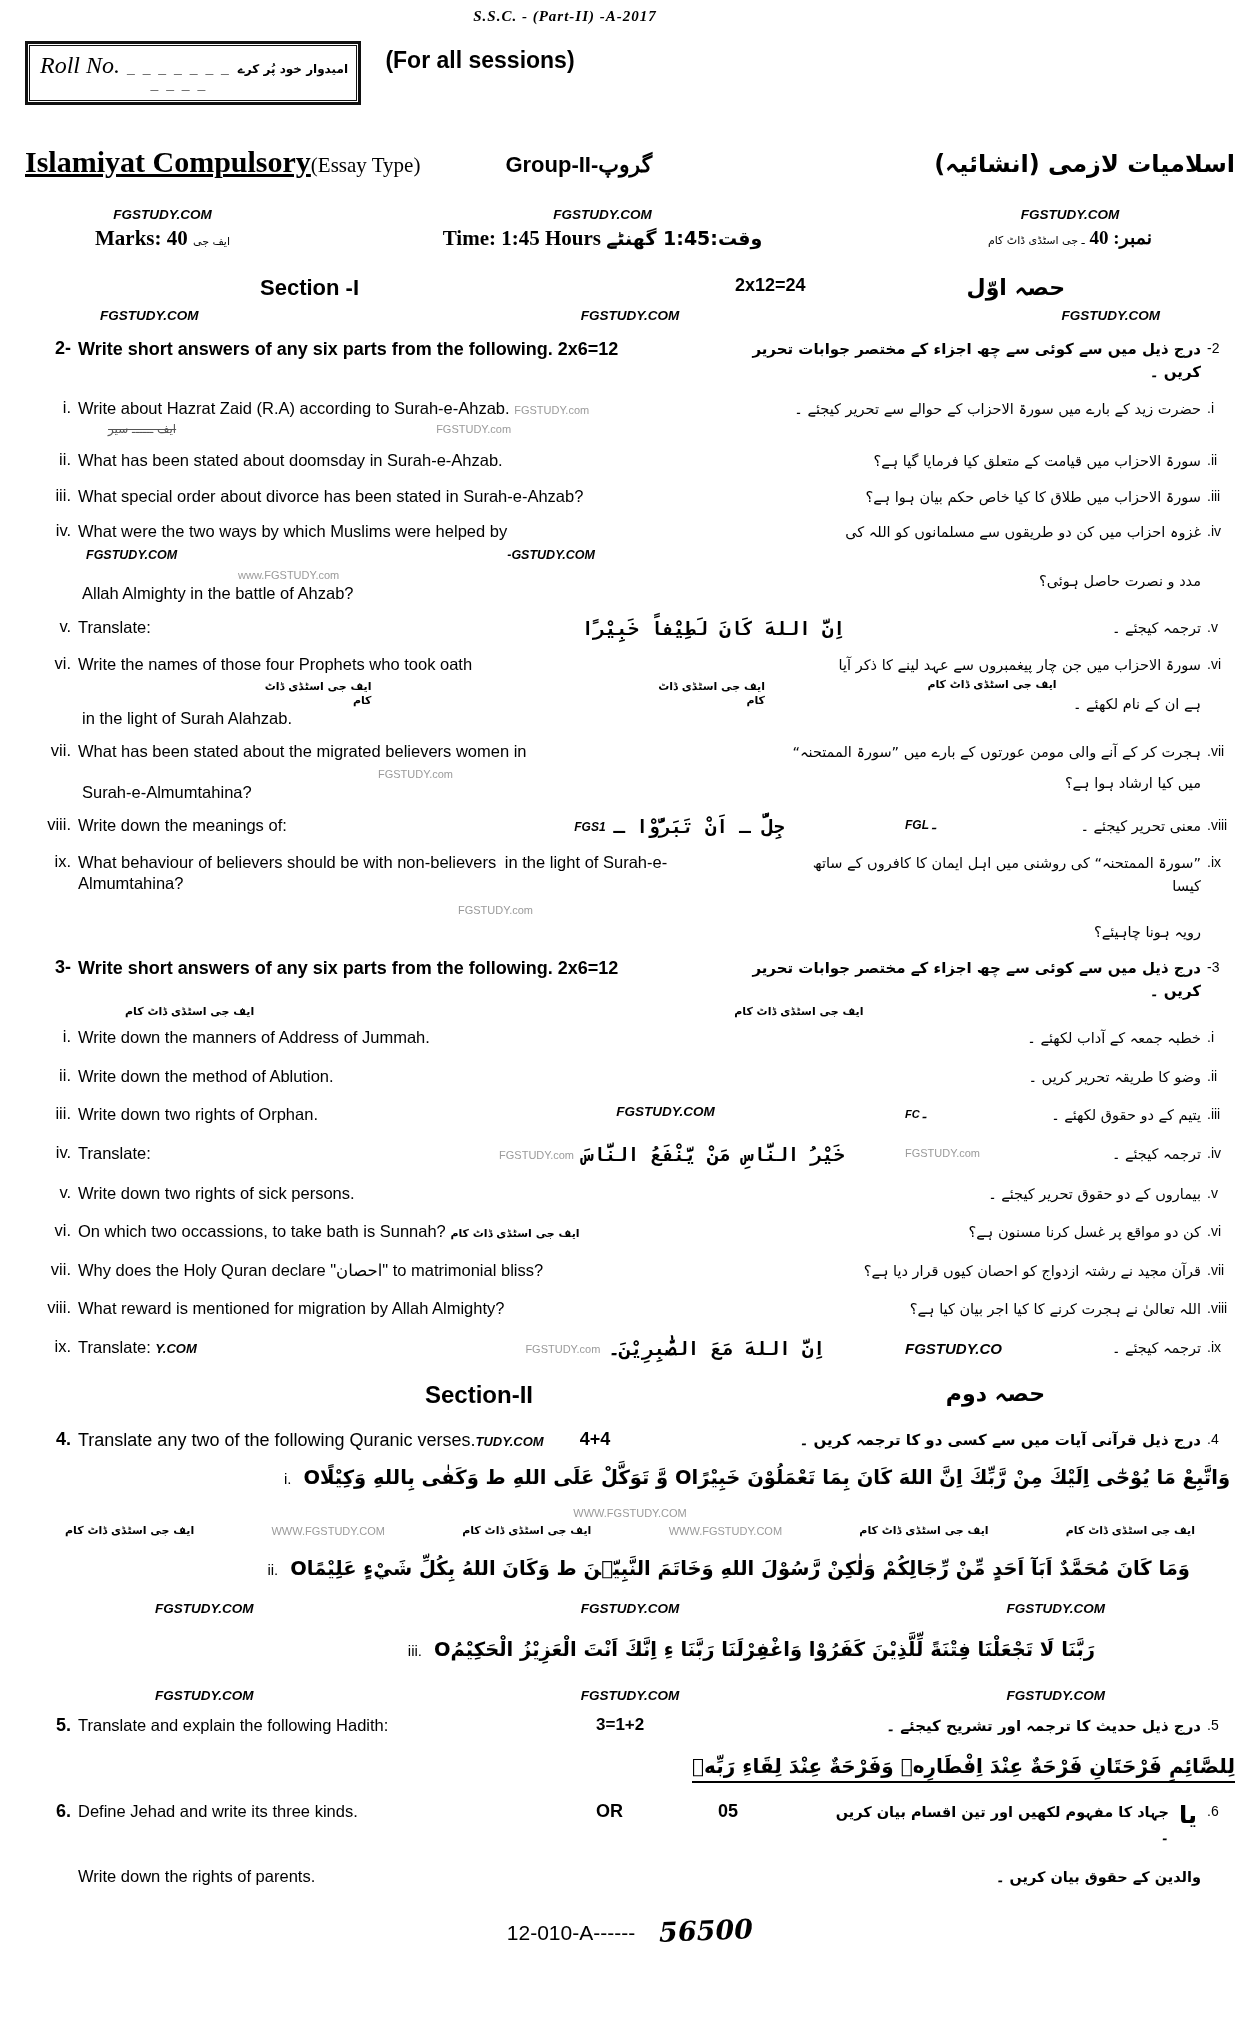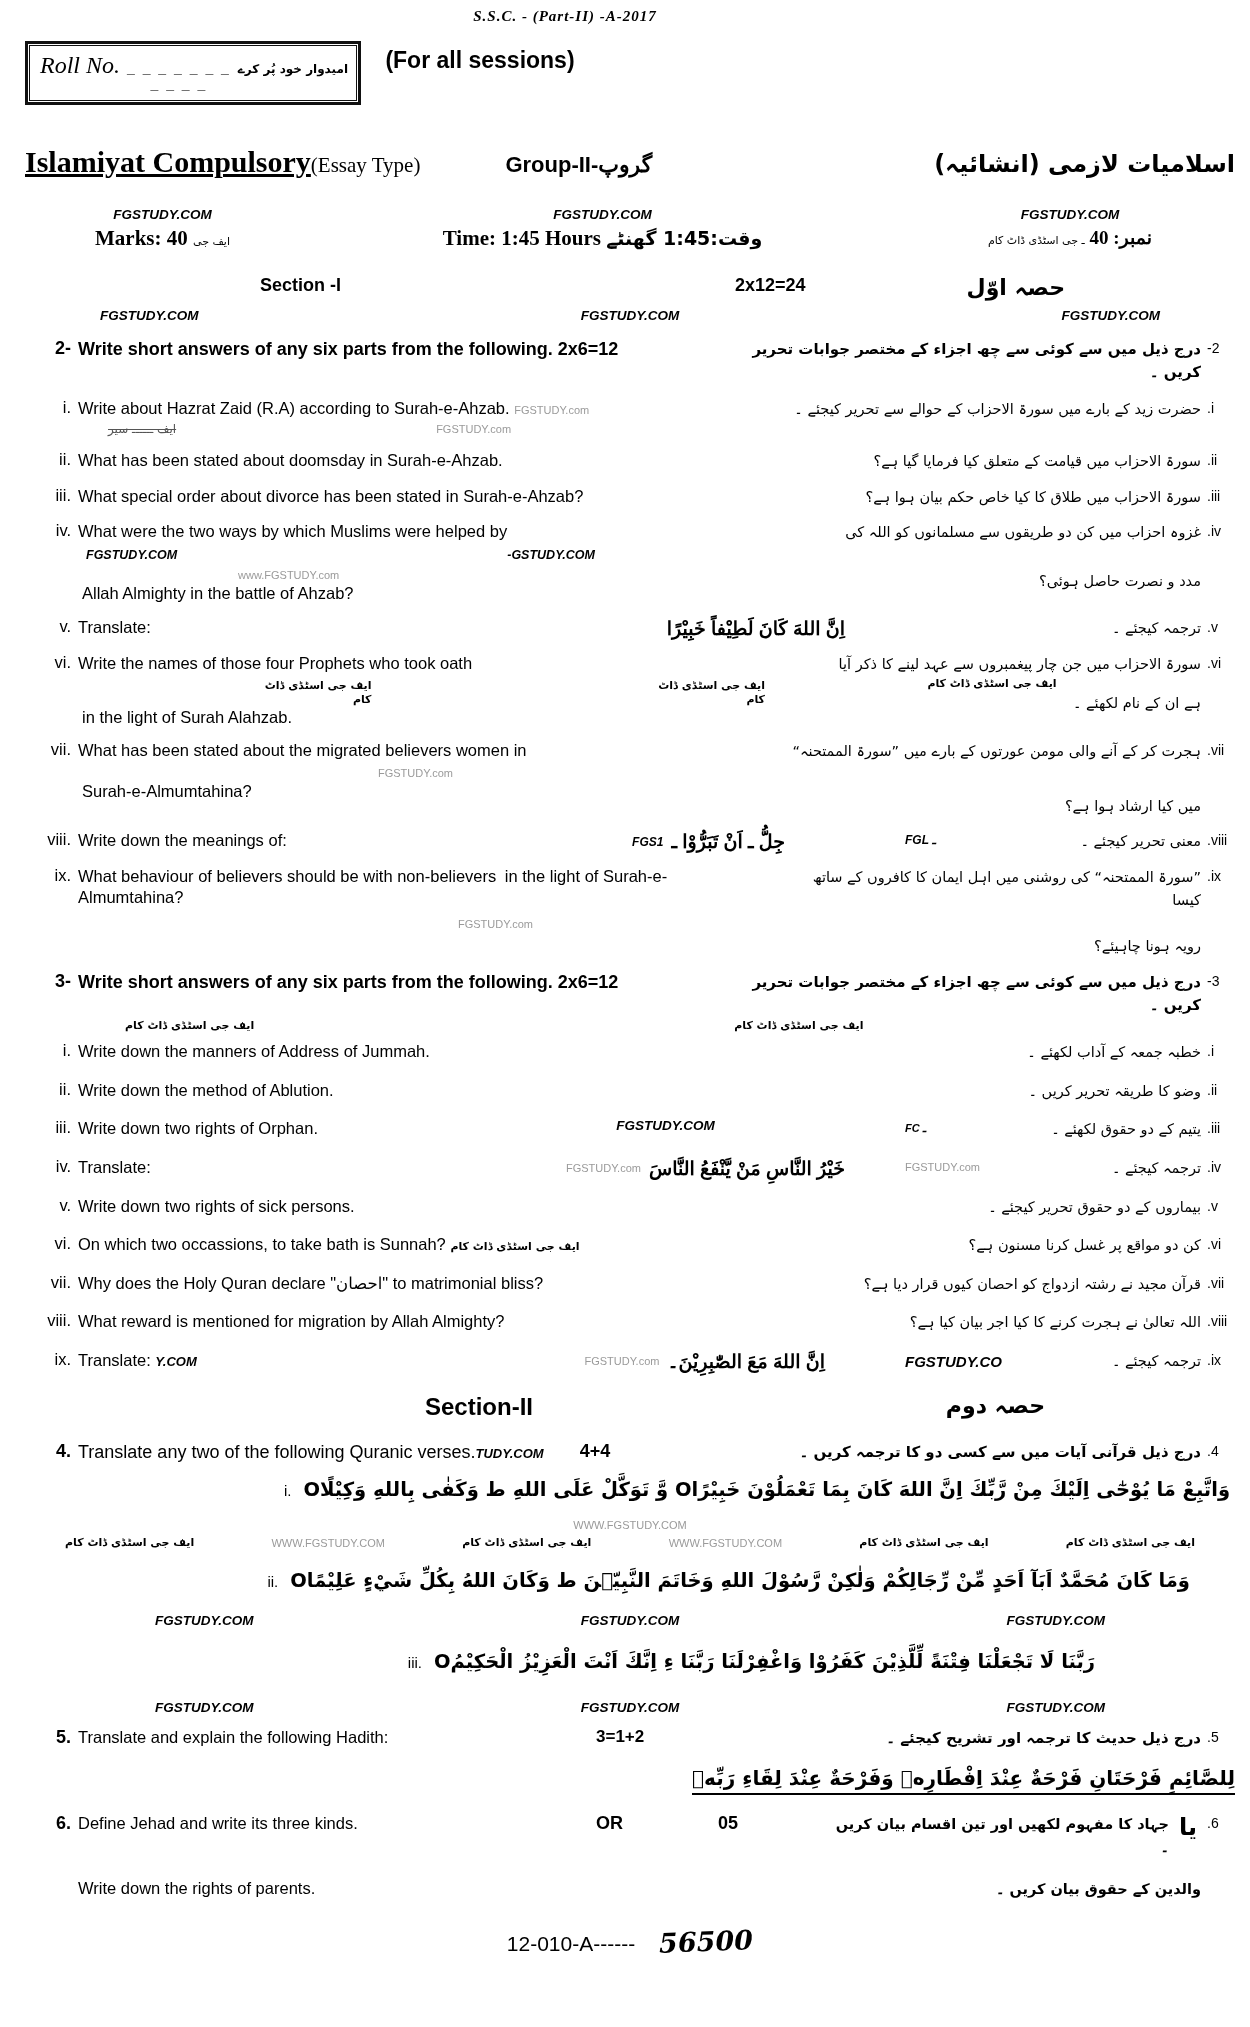--- a/index.html
+++ b/index.html
@@ -1,20 +1,20 @@
 <!DOCTYPE html>
 <html><head>
 <meta charset="utf-8">
 <style>
   html,body{margin:0;padding:0;background:#e8e8e8}
   .page{width:1250px;height:2027px;margin:0 auto;background:#ffffff;color:#000;
         font-family:"Liberation Sans",sans-serif;position:relative;overflow:hidden;
         padding:8px 15px 0 25px;box-sizing:border-box}
   .urdu{font-family:"DejaVu Sans",sans-serif;direction:rtl}
-  .arabic{font-family:Liberation Sans, sans-serif;direction:rtl;font-weight:bold}
+  .arabic{font-family:Liberation Mono, monospace;direction:rtl;font-weight:bold}
   .center{text-align:center}
   
   .exam-code{position:relative;left:0;right:140px;text-align:center;font-family:"Liberation Serif",serif;
              font-style:italic;font-weight:bold;font-size:15px;letter-spacing:1px;width:1080px}
   .roll-row{position:relative;height:66px;margin-top:10px}
   .roll-box{position:absolute;left:0;top:6px;width:308px;border:3px solid #111;box-shadow:0 0 0 1px #fff inset,0 0 0 2px #111 inset;
             padding:8px 10px 10px 12px;display:flex;align-items:baseline;gap:2px;background:#fff}
   .roll-label{font-family:"Liberation Serif",serif;font-weight:normal;font-style:italic;font-size:24px}
   .roll-blank{letter-spacing:2px;font-size:14px;font-weight:bold;flex:1;text-align:center}
   .roll-ur{font-size:12px;font-weight:bold}
@@ -29,21 +29,21 @@
   .meta-row{display:flex;margin-top:28px}
   .meta-col{display:flex;flex-direction:column;align-items:center;gap:4px}
   .meta-left{width:275px}.meta-center{flex:1}.meta-right{width:330px}
   .wm{font-style:italic;font-weight:bold;font-size:13.5px}
   .wm-faint{color:#9a9a9a;font-size:11px;font-style:normal;font-weight:normal}
   .wm-ur{font-family:"DejaVu Sans",sans-serif;font-size:11px;font-weight:bold;direction:rtl}
   .meta-val{font-family:"Liberation Serif",serif;font-weight:bold;font-size:21px}
   .meta-val .tiny-ur{font-size:11px;font-weight:normal;font-family:"DejaVu Sans",sans-serif}
   
   .sec1-row{position:relative;height:30px;margin-top:24px}
-  .sec1-title{position:absolute;left:235px;font-weight:bold;font-size:18px}
+  .sec1-title{position:absolute;left:235px;font-weight:bold;font-size:22px}
   .sec1-marks{position:absolute;left:710px;font-weight:bold;font-size:18px}
   .sec1-ur{position:absolute;right:170px;font-weight:bold;font-size:22px}
   .wmrow{display:flex;justify-content:space-between;padding:0 75px;height:20px;align-items:center}
   
   .qrow{display:flex;align-items:flex-start;margin:13px 0}
   .qn{flex:0 0 46px;text-align:right;padding-right:7px;font-size:16.5px}
   .qen{flex:1;font-size:16.5px;padding-right:18px;line-height:1.25}
   .qen .l2{margin-top:12px;margin-left:4px}
   .qmid{flex:0 0 auto;display:flex;align-items:center;gap:8px}
   .urwrap{flex:0 0 452px;display:flex;gap:6px;align-items:flex-start}
@@ -236,21 +236,21 @@
     <span class="qen">
       <span>What has been stated about the migrated believers women in</span>
       <span class="enwm2" style="margin-left:300px">
         <span class="wm-faint">FGSTUDY.com</span>
       </span>
       <span class="l2">Surah-e-Almumtahina?</span>
     </span>
     <span class="urwrap">
       <span class="urt">
         <span style="display:block">ہجرت کر کے آنے والی مومن عورتوں کے بارے میں ”سورۃ الممتحنہ“</span>
-        <span style="display:block;margin-top:32px">میں کیا ارشاد ہوا ہے؟</span>
+        <span style="display:block;margin-top:8px">میں کیا ارشاد ہوا ہے؟</span>
       </span>
       <span class="urn">.vii</span>
     </span>
   </div>
 
   <div class="qrow translate">
     <span class="qn">viii.</span>
     <span class="qen" style="flex:0 0 300px">Write down the meanings of:</span>
     <span class="qmid" style="flex:1;justify-content:flex-end;padding-right:120px">
       <span class="wm" style="font-size:12px">FGS1</span>

